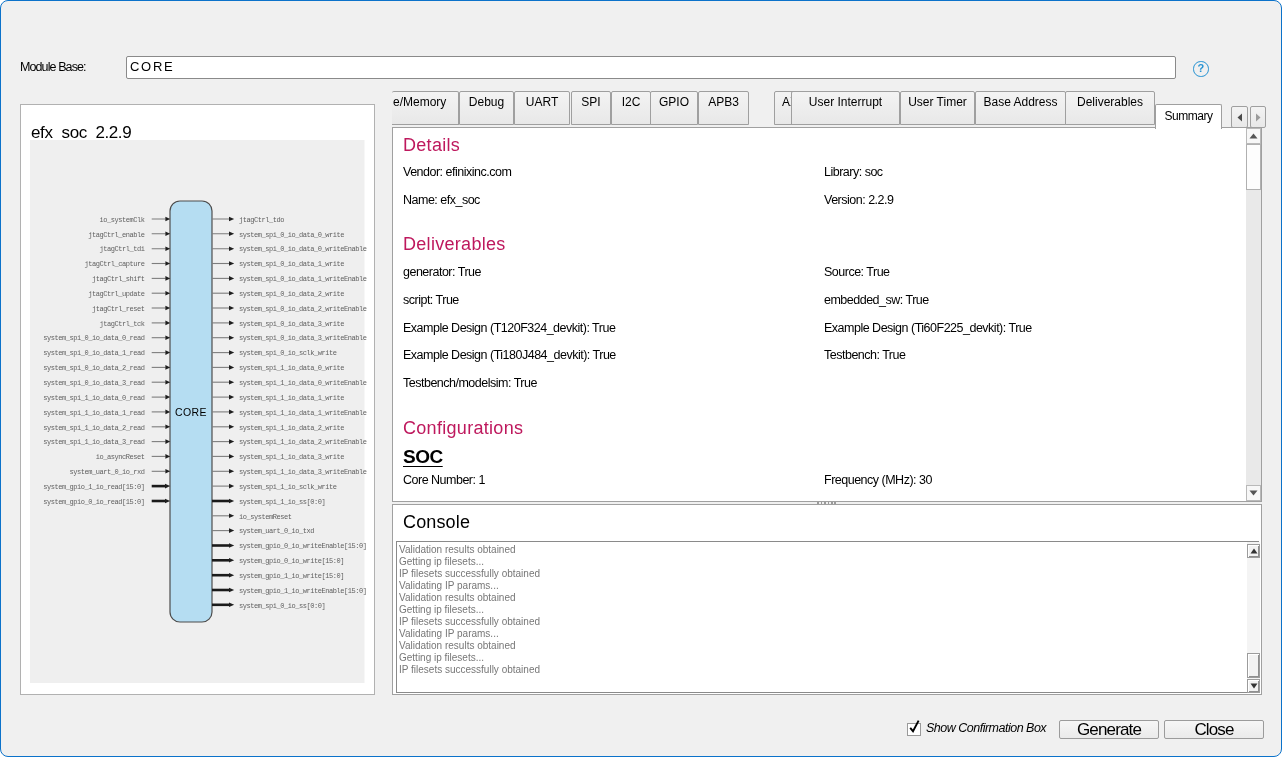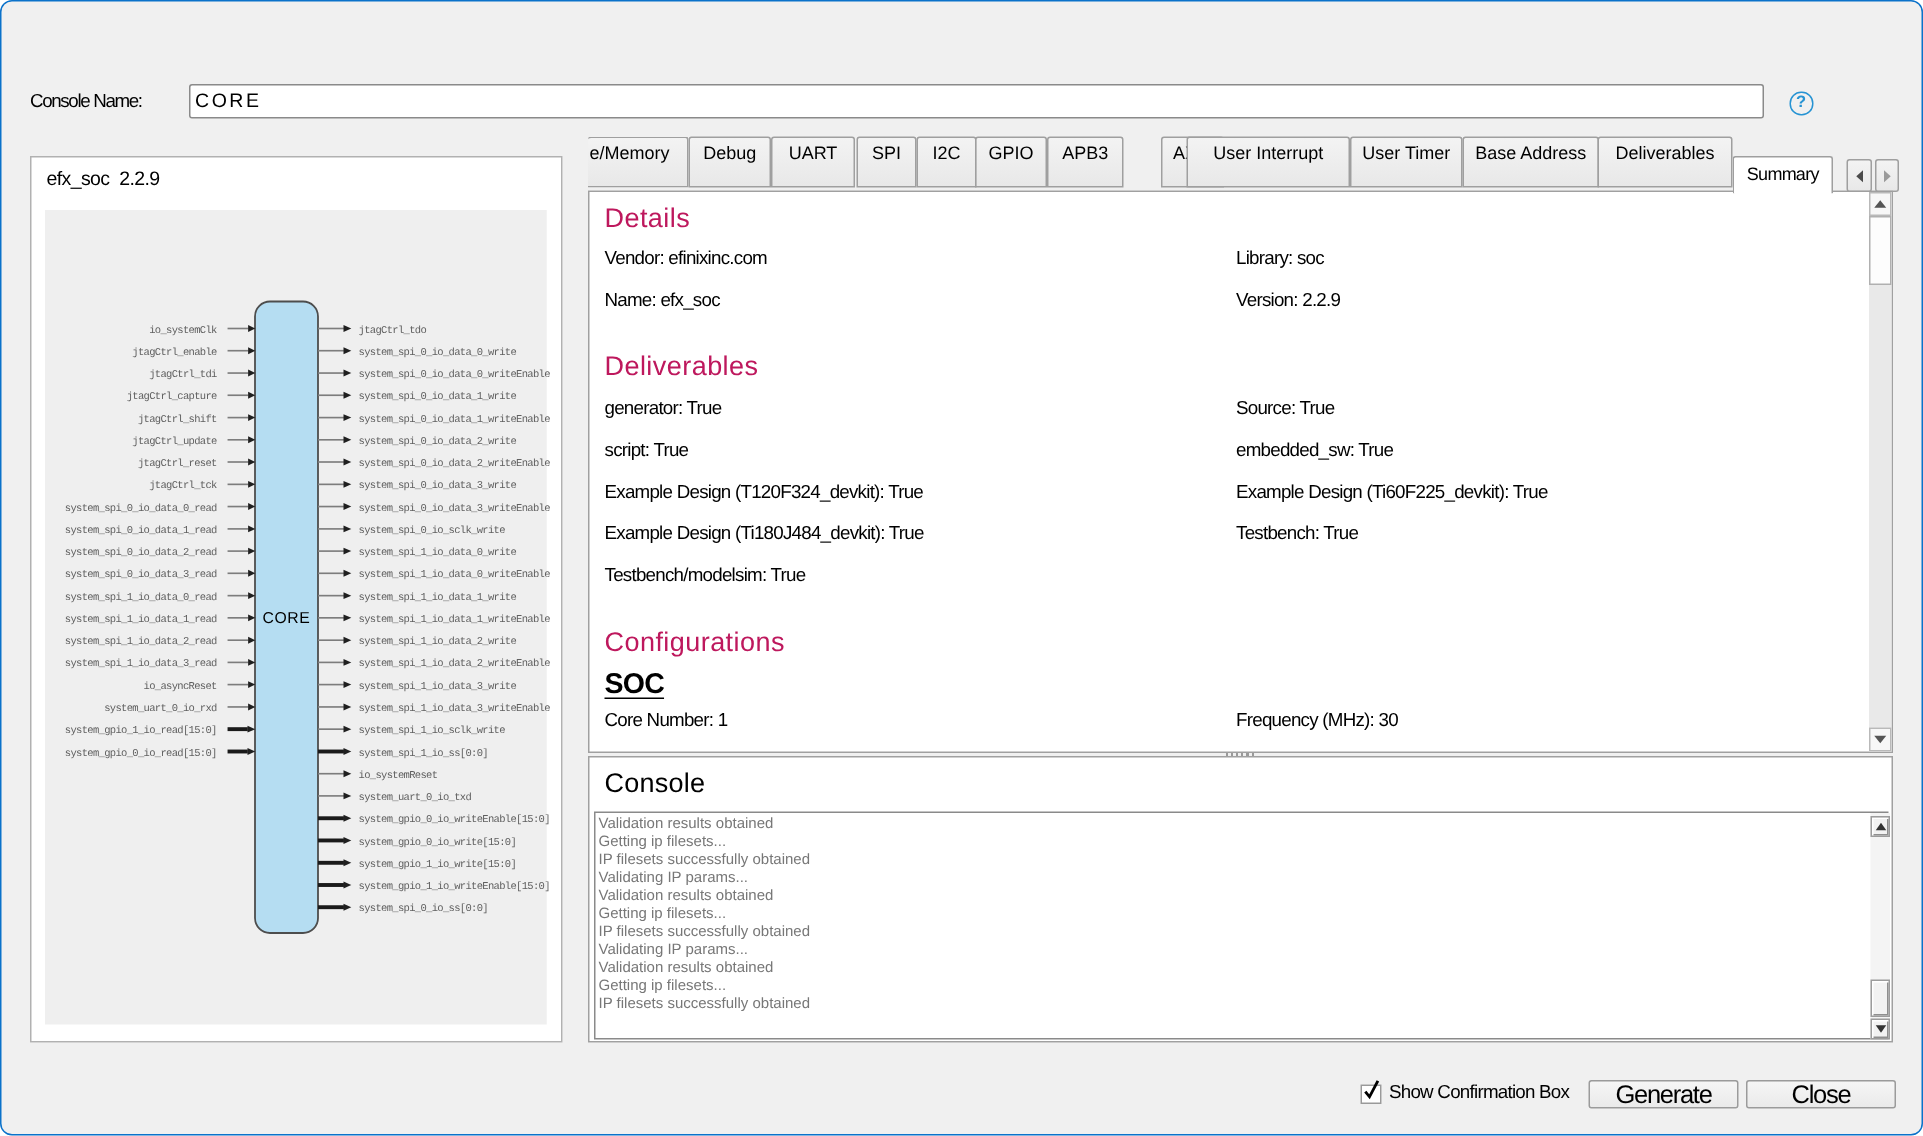--- a/index.html
+++ b/index.html
@@ -8,21 +8,21 @@
 #title { position:absolute; left:30px; top:9px; font-size:17px; color:#fff; letter-spacing:0.85px; white-space:nowrap; }
 .abs { position:absolute; }
 #modlabel { position:absolute; left:19px; top:58.5px; font-size:12.5px; letter-spacing:-0.9px; color:#000; }
 #modinput { position:absolute; left:125px; top:55px; width:1050px; height:23px; background:#fff;
   border:1px solid #8a8a8a; border-radius:2px; }
 #modtext { position:absolute; left:129px; top:58px; font-size:13px; letter-spacing:1.7px; color:#000; }
 #helpico { position:absolute; left:1192px; top:60px; width:15.5px; height:15.5px; border:1.6px solid #2693d3;
   border-radius:50%; color:#2693d3; font-size:11px; font-weight:bold; text-align:center; line-height:12.5px; }
 #leftpanel { position:absolute; left:19px; top:103px; width:355px; height:591px; background:#fff;
   border:1px solid #b1b1b1; }
-#efxlabel { position:absolute; left:30px; top:110px; font-size:13px; letter-spacing:-0.4px; color:#000; }
+#efxlabel { position:absolute; left:30px; top:122px; font-size:17px; letter-spacing:-0.4px; color:#000; }
 .tab { position:absolute; top:90px; height:34px; background:linear-gradient(#f3f3f3,#e8e8e8);
   border:1px solid #9f9f9f; border-radius:2px 2px 0 0; font-size:12px; text-align:center;
   line-height:21px; color:#000; }
 .tab.sel { top:103px; height:25px; background:#fff; border-bottom:none; z-index:5; line-height:23px; }
 .tscroll { position:absolute; top:105px; height:22px; background:linear-gradient(#f3f3f3,#e8e8e8);
   border:1px solid #9f9f9f; border-radius:2px; display:flex; align-items:center; justify-content:center; z-index:1;}
 #pane { position:absolute; left:391px; top:126px; width:870px; height:375px; background:#fff;
   border:1px solid #a0a0a0; }
 .h { position:absolute; font-size:18px; letter-spacing:0.3px; color:#be185d; }
 .t { position:absolute; font-size:12.5px; letter-spacing:-0.5px; color:#000; white-space:nowrap; }
@@ -36,26 +36,26 @@
 
 .sb-track { position:absolute; background:#e9e9e9; }
 .sb-btn { position:absolute; background:#f7f7f7; border:1px solid #b9b9b9; display:flex; align-items:center; justify-content:center; }
 .sb-thumb { position:absolute; background:#fdfdfd; border:1px solid #b0b0b0; }
 
 .csb-btn { position:absolute; background:#f2f2f2; border:1px solid #9c9c9c;
   box-shadow: inset 1px 1px 0 #ffffff, inset -1px -1px 0 #8f8f8f; display:flex; align-items:center; justify-content:center; }
 .csb-thumb { position:absolute; background:#f2f2f2; border:1px solid #9c9c9c;
   box-shadow: inset 1px 1px 0 #ffffff, inset -1px -1px 0 #8f8f8f; }
 #chk { position:absolute; left:906px; top:722px; width:13.5px; height:13px; background:#fff; border:1px solid #9a9a9a; }
-#chklabel { position:absolute; left:925px; top:720px; font-size:12.5px; letter-spacing:-0.5px; color:#000; white-space:nowrap; }
+#chklabel { position:absolute; left:925px; top:720px; font-size:12.5px; letter-spacing:-0.5px; color:#000; white-space:nowrap;font-style:italic; }
 .btn { position:absolute; top:719px; width:100px; height:19px; background:linear-gradient(#f6f6f6,#eaeaea);
   border:1px solid #9b9b9b; border-radius:2px; font-size:17px; letter-spacing:-0.85px; text-align:center; line-height:17px; color:#000; }
 </style></head><body>
 <div id="win">
-  <div id="modlabel">Console Name:</div>
+  <div id="modlabel">Module Base:</div>
   <div id="modinput"></div>
   <div id="modtext">CORE</div>
   <div id="helpico">?</div>
 
   <div id="leftpanel"></div>
   <div id="efxlabel">efx_soc&nbsp; 2.2.9</div>
 <svg width="355" height="591" style="position:absolute;left:19px;top:103px">
 <rect x="10" y="36" width="334.5" height="543" fill="#efefef"></rect>
 <rect x="150" y="97" width="42" height="421" rx="10" ry="10" fill="#b5ddf2" stroke="#4d4d4d" stroke-width="1.2"></rect>
 <text x="171" y="311.5" font-size="10.5" letter-spacing="0.4" fill="#000" text-anchor="middle" font-family="Liberation Sans, sans-serif">CORE</text>

